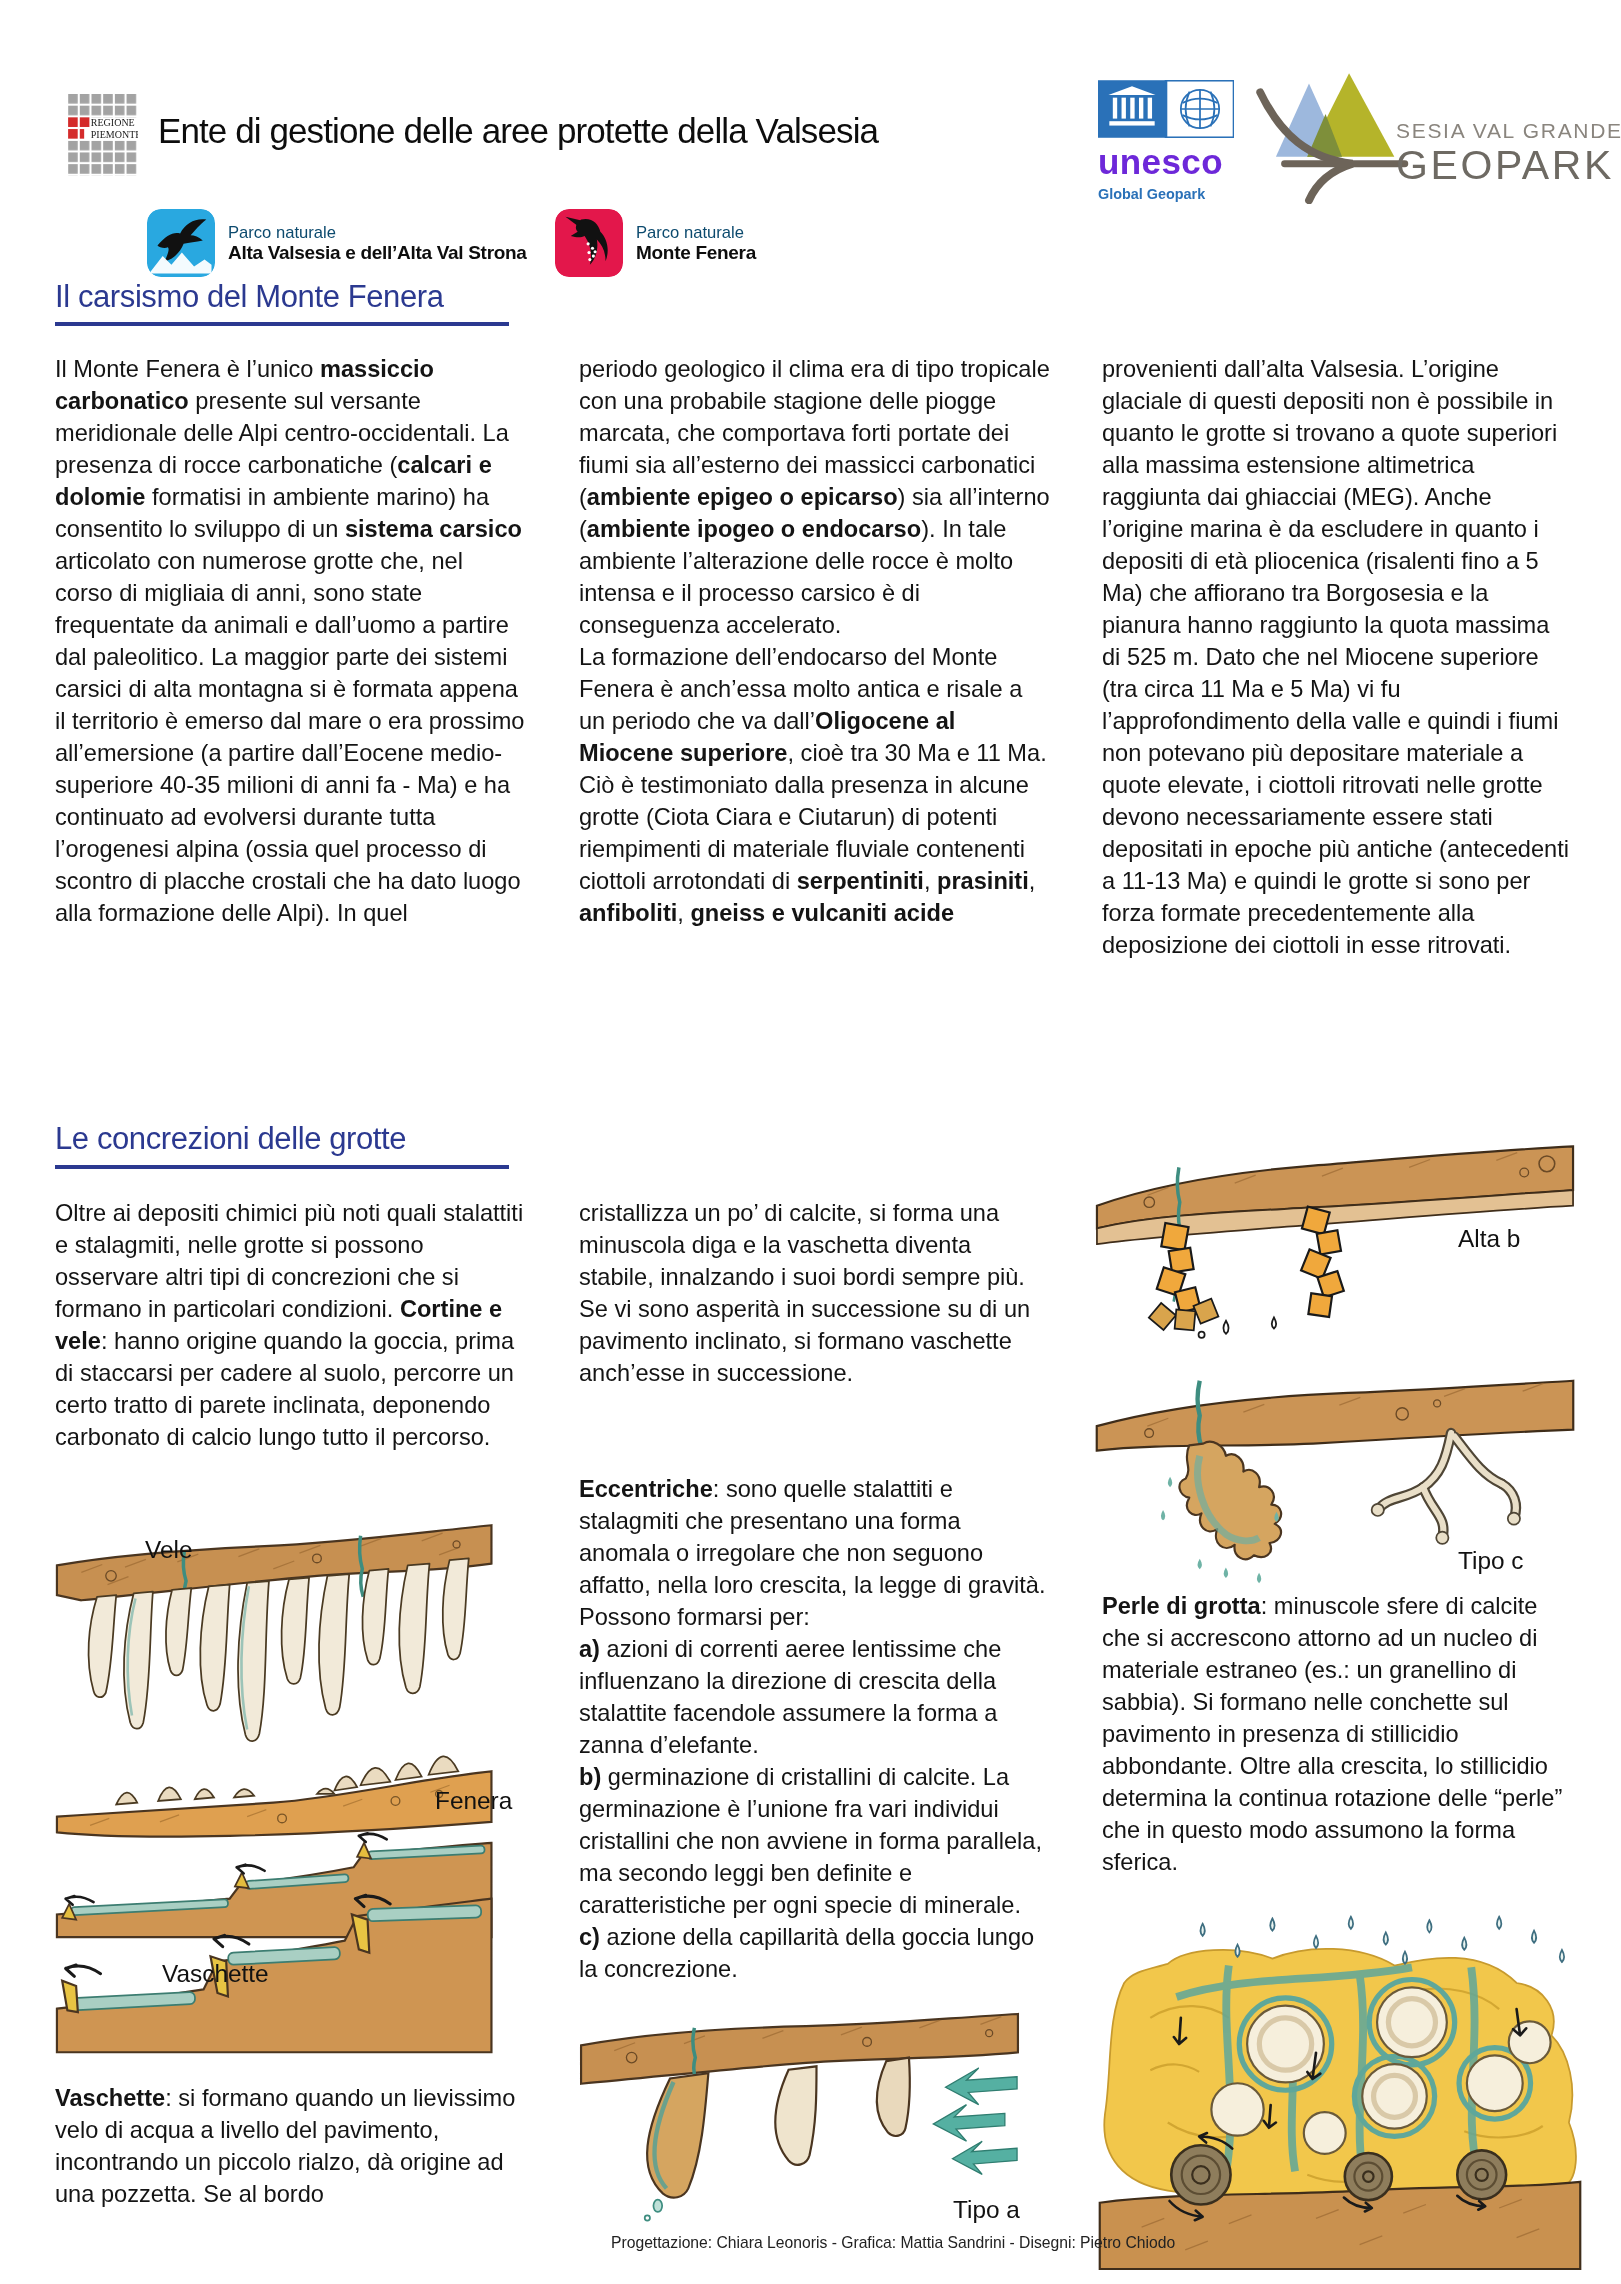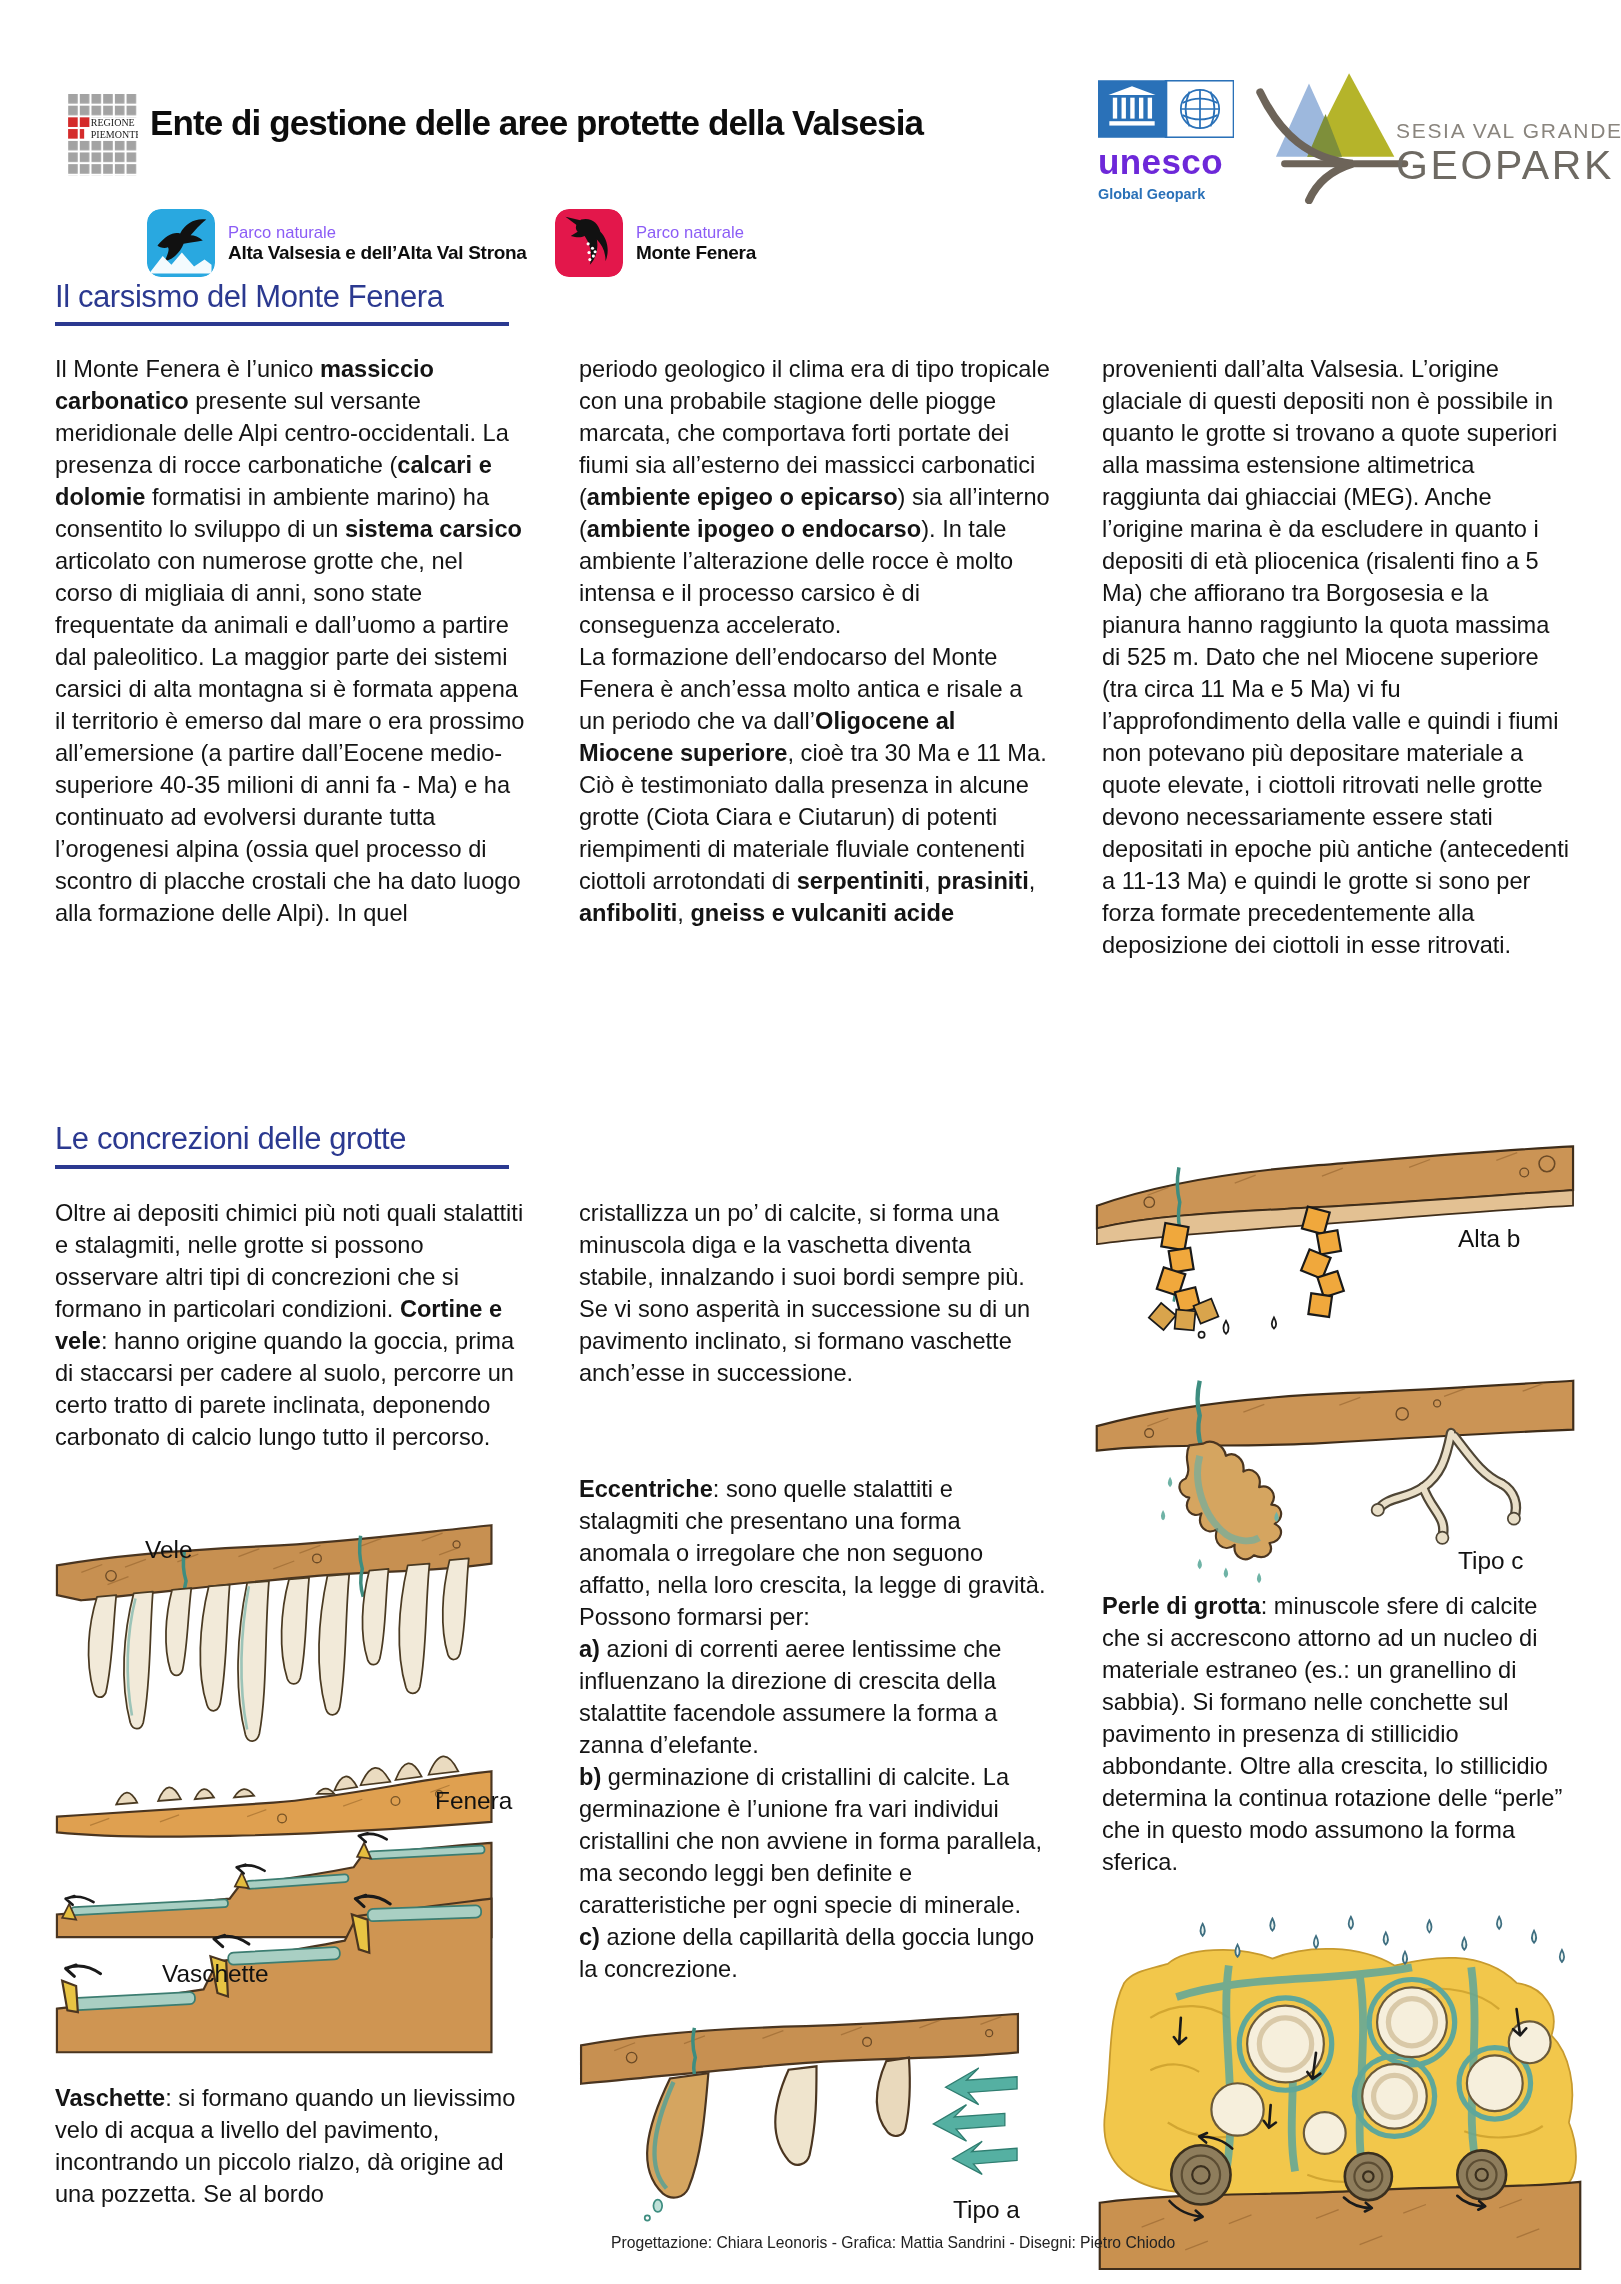--- a/index.html
+++ b/index.html
@@ -1,27 +1,27 @@
 <!DOCTYPE html>
 <html style="font-size:14px"><head>
 <meta charset="utf-8">
 <style>
   html,body{margin:0;padding:0;background:#fff;}
   .page{position:relative;width:1622px;height:2284px;background:#ffffff;
         font-family:"Liberation Sans",sans-serif;color:#1a1a1a;overflow:hidden;}
   .abs{position:absolute;}
 
   
-  .page-title{position:absolute;left:150px;top:103px;margin:0;
-    font-size:35px;font-weight:bold;letter-spacing:-0.9px;color:#0d0d0d;white-space:nowrap;}
+  .page-title{position:absolute;left:150px;top:103px;margin:8px;
+    font-size:35px;font-weight:normal;letter-spacing:-0.9px;color:#0d0d0d;white-space:nowrap;}
   .regione{left:68px;top:94px;text-align:center;}
   .park{display:flex;align-items:center;gap:13px;}
   .park-badge{width:68px;height:68px;border-radius:14px;display:block;flex:0 0 auto;}
   .park-text{display:flex;flex-direction:column;justify-content:center;line-height:1.15;}
-  .park-kicker{font-size:16.6px;color:#8b5cf6;}
+  .park-kicker{font-size:16.6px;color:#0c4a6e;}
   .park-name{font-size:19px;font-weight:bold;letter-spacing:-0.3px;color:#0d0d0d;white-space:nowrap;}
   .park1{left:147px;top:209px;}
   .park2{left:555px;top:209px;}
   .unesco{left:1098px;top:80px;width:148px;}
   .unesco-word{font-size:35px;font-weight:bold;color:#6d28d9;letter-spacing:0.4px;line-height:1.05;margin-top:3px;}
   .unesco-tag{font-size:14.4px;font-weight:bold;color:#2a71b8;margin-top:5.2px;}
   .geopark-art{left:1255px;top:66px;}
   .geopark-text{left:1396px;top:120px;line-height:1;}
   .geopark-line1{font-size:21px;color:#8a857e;letter-spacing:1.7px;white-space:nowrap;}
   .geopark-line2{font-size:41px;color:#6e6a63;letter-spacing:2.6px;margin-top:4.4px;white-space:nowrap;}

